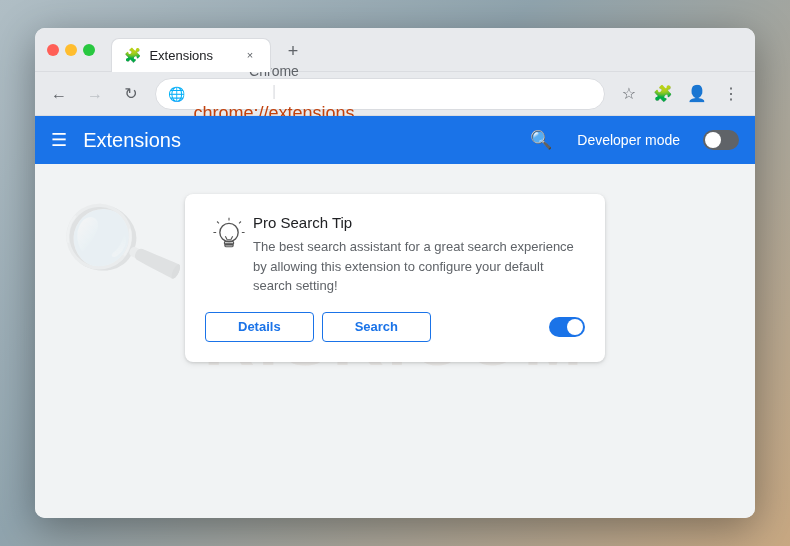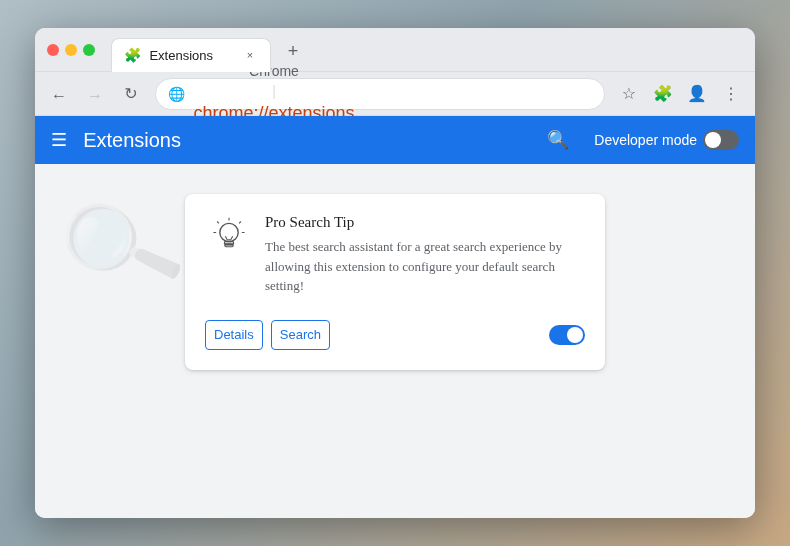--- a/index.html
+++ b/index.html
@@ -204,21 +204,21 @@
     .ext-title {
       color: #fff;
       font-size: 20px;
       font-weight: 400;
       flex: 1;
     }
 
     .dev-mode-section {
       display: flex;
       align-items: center;
-      gap: 6px;
+      gap: 23px;
     }
 
     .dev-mode-label {
       color: #fff;
       font-size: 14px;
     }
 
     .toggle {
       width: 36px;
       height: 20px;
@@ -291,23 +291,22 @@
       border-radius: 8px;
       box-shadow: 0 1px 3px rgba(0,0,0,0.12), 0 2px 6px rgba(0,0,0,0.08);
       width: 420px;
       padding: 20px;
       position: relative;
       z-index: 1;
     }
 
     .card-top {
       display: flex;
-      gap: 12px;
-      margin-bottom: 24px;
-      font-family: Liberation Serif, serif;
+      gap: 0;
+      margin-bottom: 16px;
     }
 
     .ext-icon {
       width: 48px;
       height: 48px;
       display: flex;
       align-items: center;
       justify-content: center;
       flex-shrink: 0;
     }
@@ -331,24 +330,24 @@
 
     .card-actions {
       display: flex;
       align-items: center;
       gap: 8px;
       margin-top: 4px;
     }
 
     .btn-details, .btn-remove {
       height: 30px;
-      padding: 0 8px;
+      padding: 0 32px;
       border-radius: 4px;
       font-size: 13px;
-      font-weight: 400;
+      font-weight: 700;
       cursor: pointer;
       border: 1px solid #1a73e8;
       background: #fff;
       color: #1a73e8;
     }
 
     .spacer { flex: 1; }
 
     .toggle-on {
       width: 36px;

